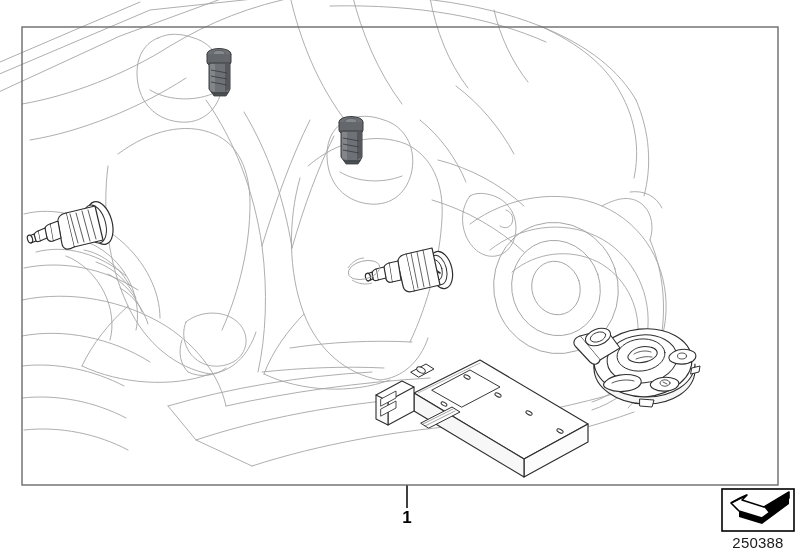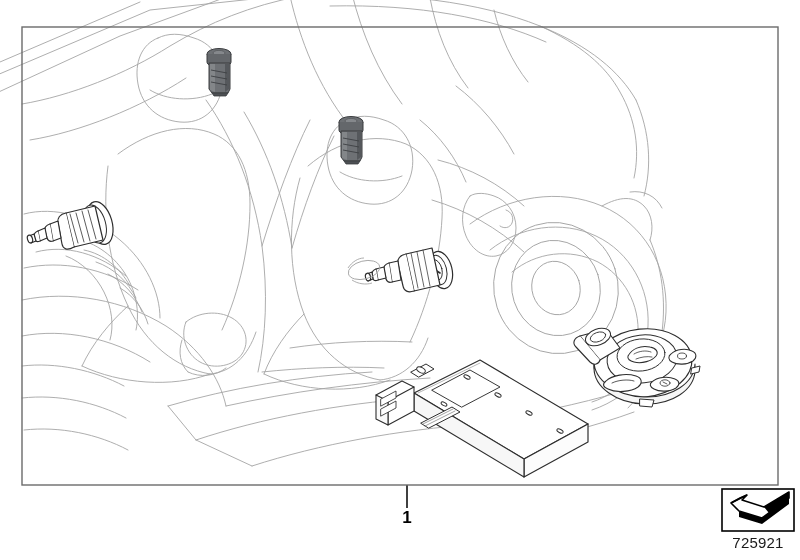--- a/index.html
+++ b/index.html
@@ -343,15 +343,15 @@
 
       <path d="M 731 503 L 740 498 L 747 495" fill="none" stroke="#000000" stroke-width="1.6"></path>
 
       <path d="M 764 507 L 789 492 L 789 498 L 769 513 Z" fill="#000000"></path>
     </g>
 
   </svg>
 
   <div class="callout-number">1</div>
 
-  <div class="partnum">725921</div>
+  <div class="partnum">250388</div>
 
 </div>
 
 </body></html>

